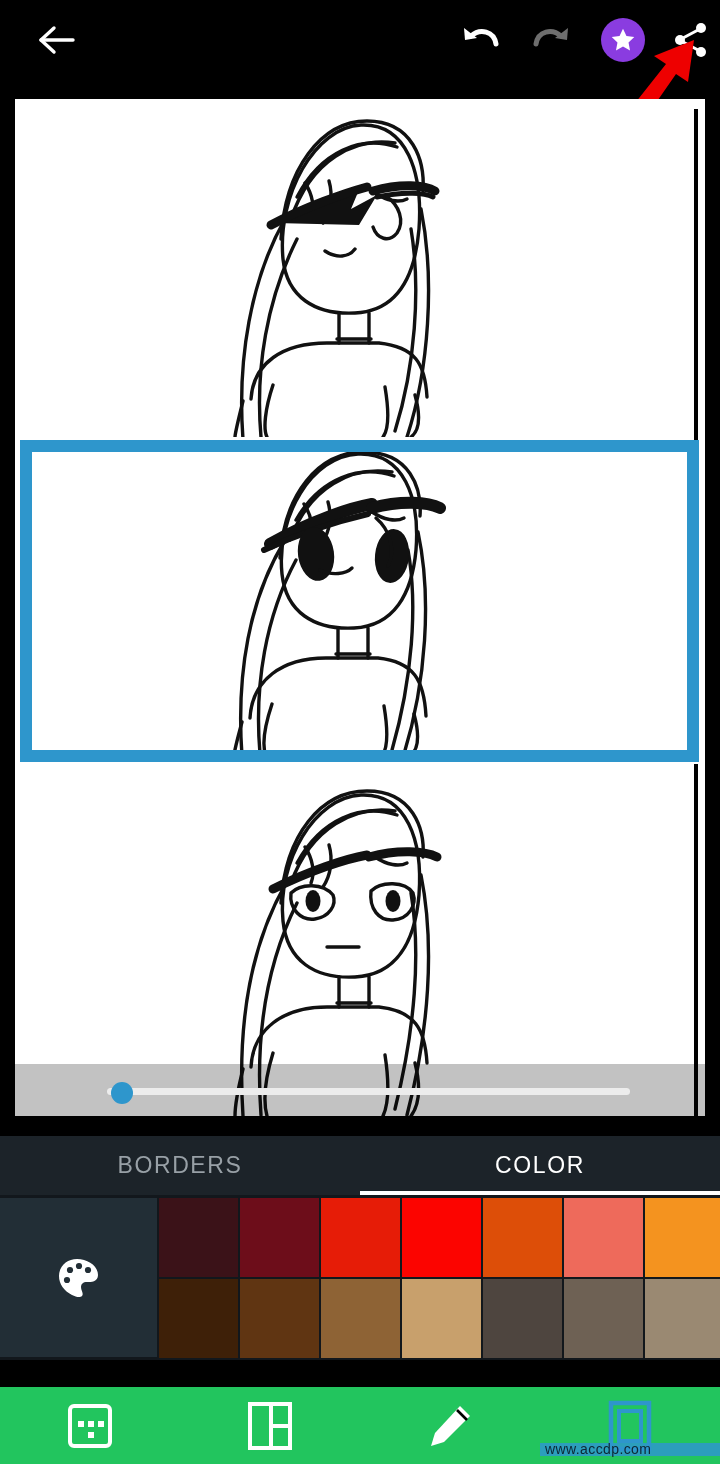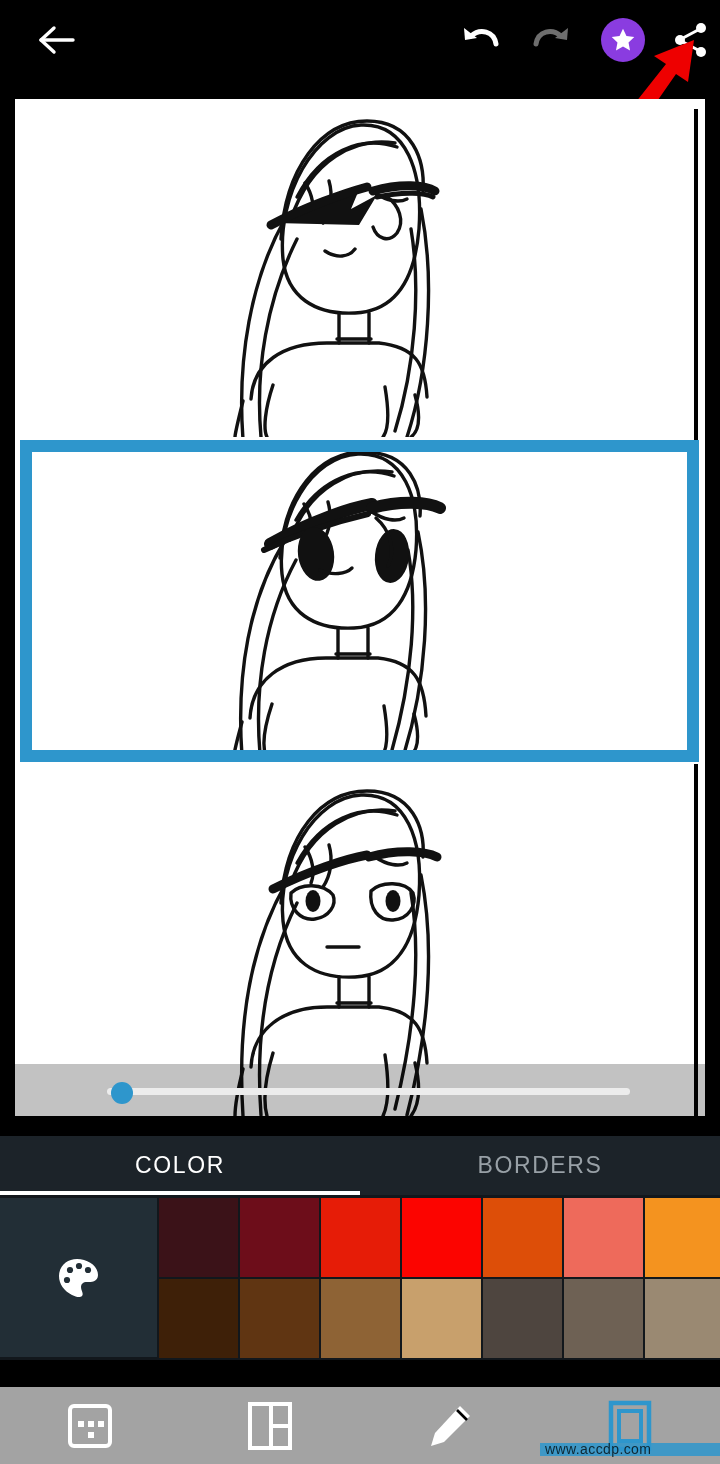--- a/index.html
+++ b/index.html
@@ -155,21 +155,21 @@
     padding-left: 2px;
     overflow: hidden;
   }
   .swatch { width: 79px; height: 79px; }
 
   
   .botnav {
     position: absolute;
     left: 0; top: 1387px;
     width: 720px; height: 77px;
-    background: #a3a3a3;
+    background: #22c55e;
     display: flex;
   }
   .navitem {
     flex: 1;
     display: flex; align-items: center; justify-content: center;
   }
   .wm-bar {
     position: absolute;
     left: 540px; bottom: 8px;
     width: 180px; height: 13px;
@@ -356,25 +356,25 @@
 
     <div class="selection"></div>
 
     <div class="slider-band">
       <div class="slider-track"></div>
       <div class="slider-thumb" style="left: 96.46px;"></div>
     </div>
   </div>
 
   <div class="tabs">
+    <div class="tab inactive">
+      <span>BORDERS</span>
+    </div>
     <div class="tab active">
       <span>COLOR</span>
-    </div>
-    <div class="tab inactive">
-      <span>BORDERS</span>
     </div>
   </div>
 
   <div class="palette">
     <div class="palette-btn">
       <svg width="46" height="42" viewBox="0 0 46 42">
         <path d="M21 2 C32 2, 42 9, 42 18 C42 25, 35 25, 31 25 C27 25, 25 27, 25 30 C25 34, 28 36, 26 39 C24 41, 20 40, 16 38 C8 34, 3 27, 3 19 C3 9, 11 2, 21 2 Z" fill="#ffffff"></path>
         <circle cx="14" cy="13" r="3.1" fill="#222e36"></circle>
         <circle cx="23" cy="9" r="3.1" fill="#222e36"></circle>
         <circle cx="32" cy="13" r="3.1" fill="#222e36"></circle>

